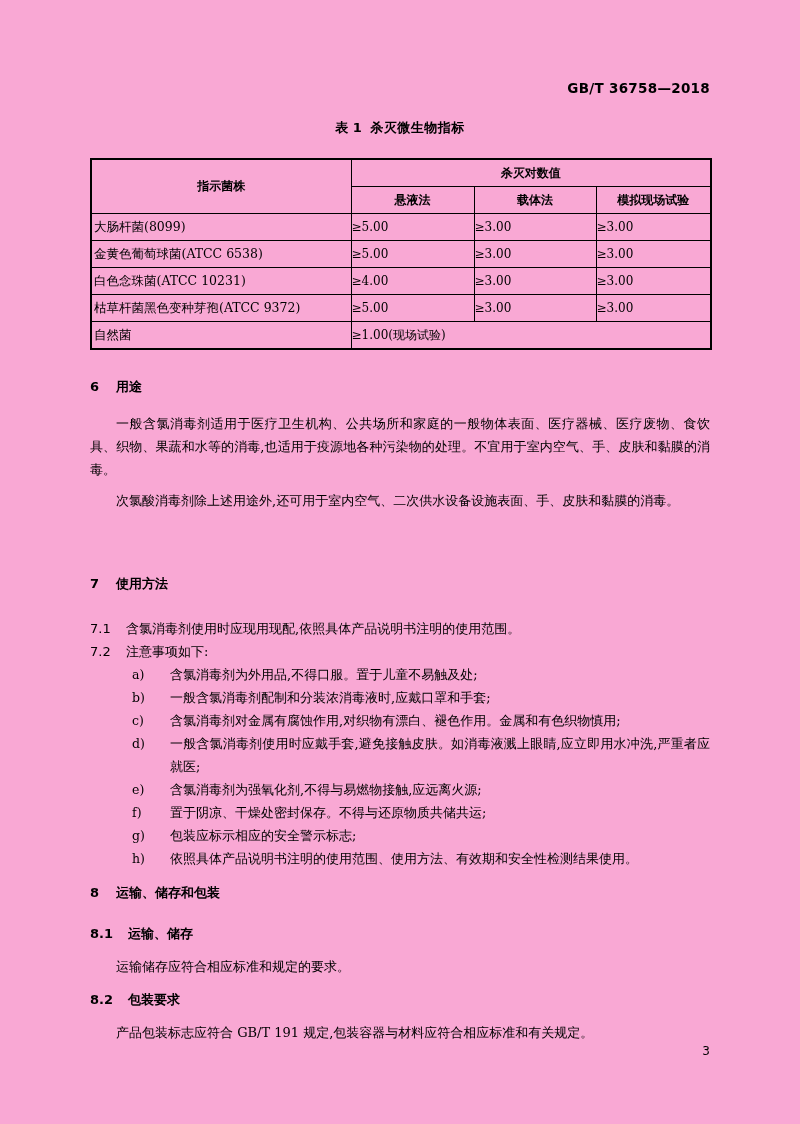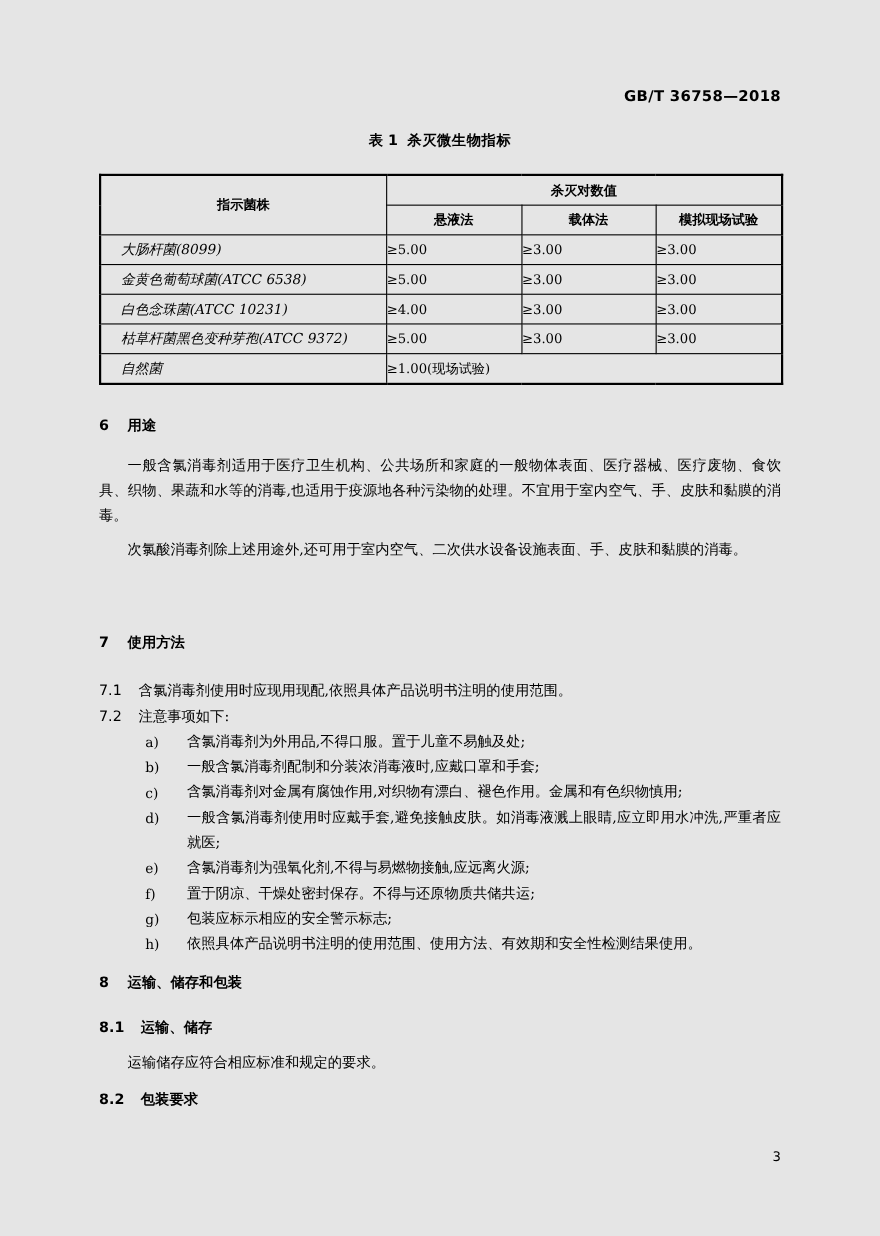--- a/index.html
+++ b/index.html
@@ -14,21 +14,21 @@
     font-family: "DejaVu Serif", "Liberation Serif", serif;
     color: #000000;
     overflow: hidden;
   }
 
   .page {
     position: absolute;
     inset: 0;
     width: 800px;
     height: 1124px;
-    background: #e5e5e5;
+    background: #f9a8d4;
   }
 
   
   .header {
     position: absolute;
     top: 80px;
     left: 90px;
     width: 620px;
     text-align: right;
     font-family: "DejaVu Sans", "Liberation Sans", sans-serif;
@@ -69,25 +69,24 @@
   table.spec .hd {
     text-align: center;
     font-family: "DejaVu Sans", "Liberation Sans", sans-serif;
     font-weight: bold;
     font-size: 12px;
     height: 26px;
   }
   table.spec .hd-tall { height: 52px; }
   table.spec td.strain {
     text-align: left;
-    padding-left: 18px;
+    padding-left: 2px;
     height: 26px;
     font-family: "DejaVu Serif", "Liberation Serif", serif;
     font-size: 12.5px;
-    font-style: italic;
   }
   table.spec td.val {
     text-align: left;
     height: 26px;
     font-family: "DejaVu Serif", "Liberation Serif", serif;
     font-size: 12px;
   }
   table.spec tr.outer-top td,
   table.spec tr.outer-top th { border-top-width: 2px; }
   table.spec tr.last td { border-bottom-width: 2px; }
@@ -296,16 +295,17 @@
   <div class="clause-title" style="top:925px">
     <span class="num" style="min-width:38px">8.1</span><span>运输、储存</span>
   </div>
 
   <div class="para indent" style="top:955px">运输储存应符合相应标准和规定的要求。</div>
 
   <div class="clause-title" style="top:991px">
     <span class="num" style="min-width:38px">8.2</span><span>包装要求</span>
   </div>
 
+  <div class="para indent" style="top:1021px">产品包装标志应符合 GB/T 191 规定,包装容器与材料应符合相应标准和有关规定。</div>
 
   <div class="page-number">3</div>
 
 </div>
 
 </body></html>

